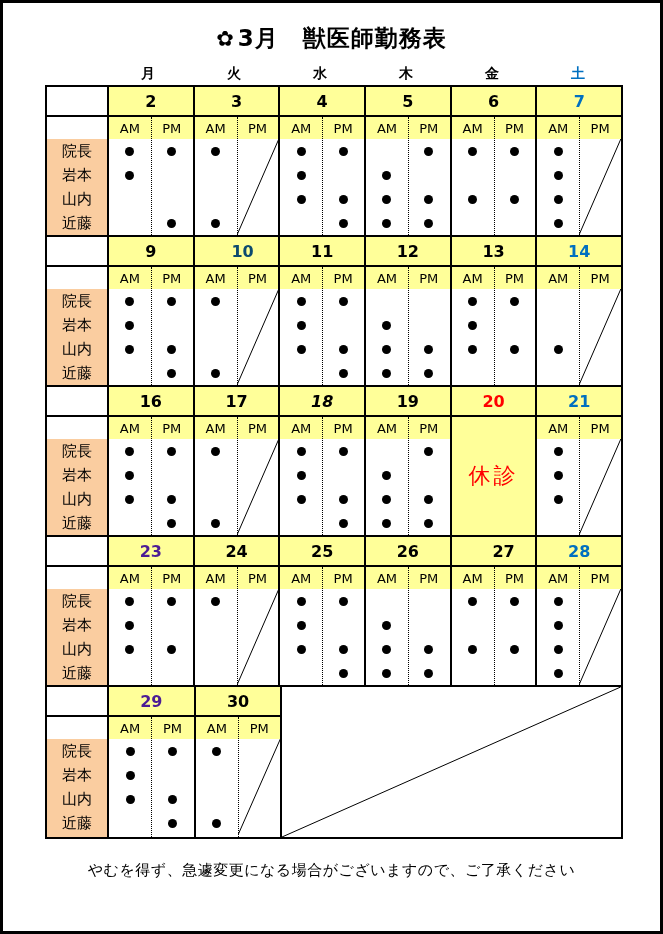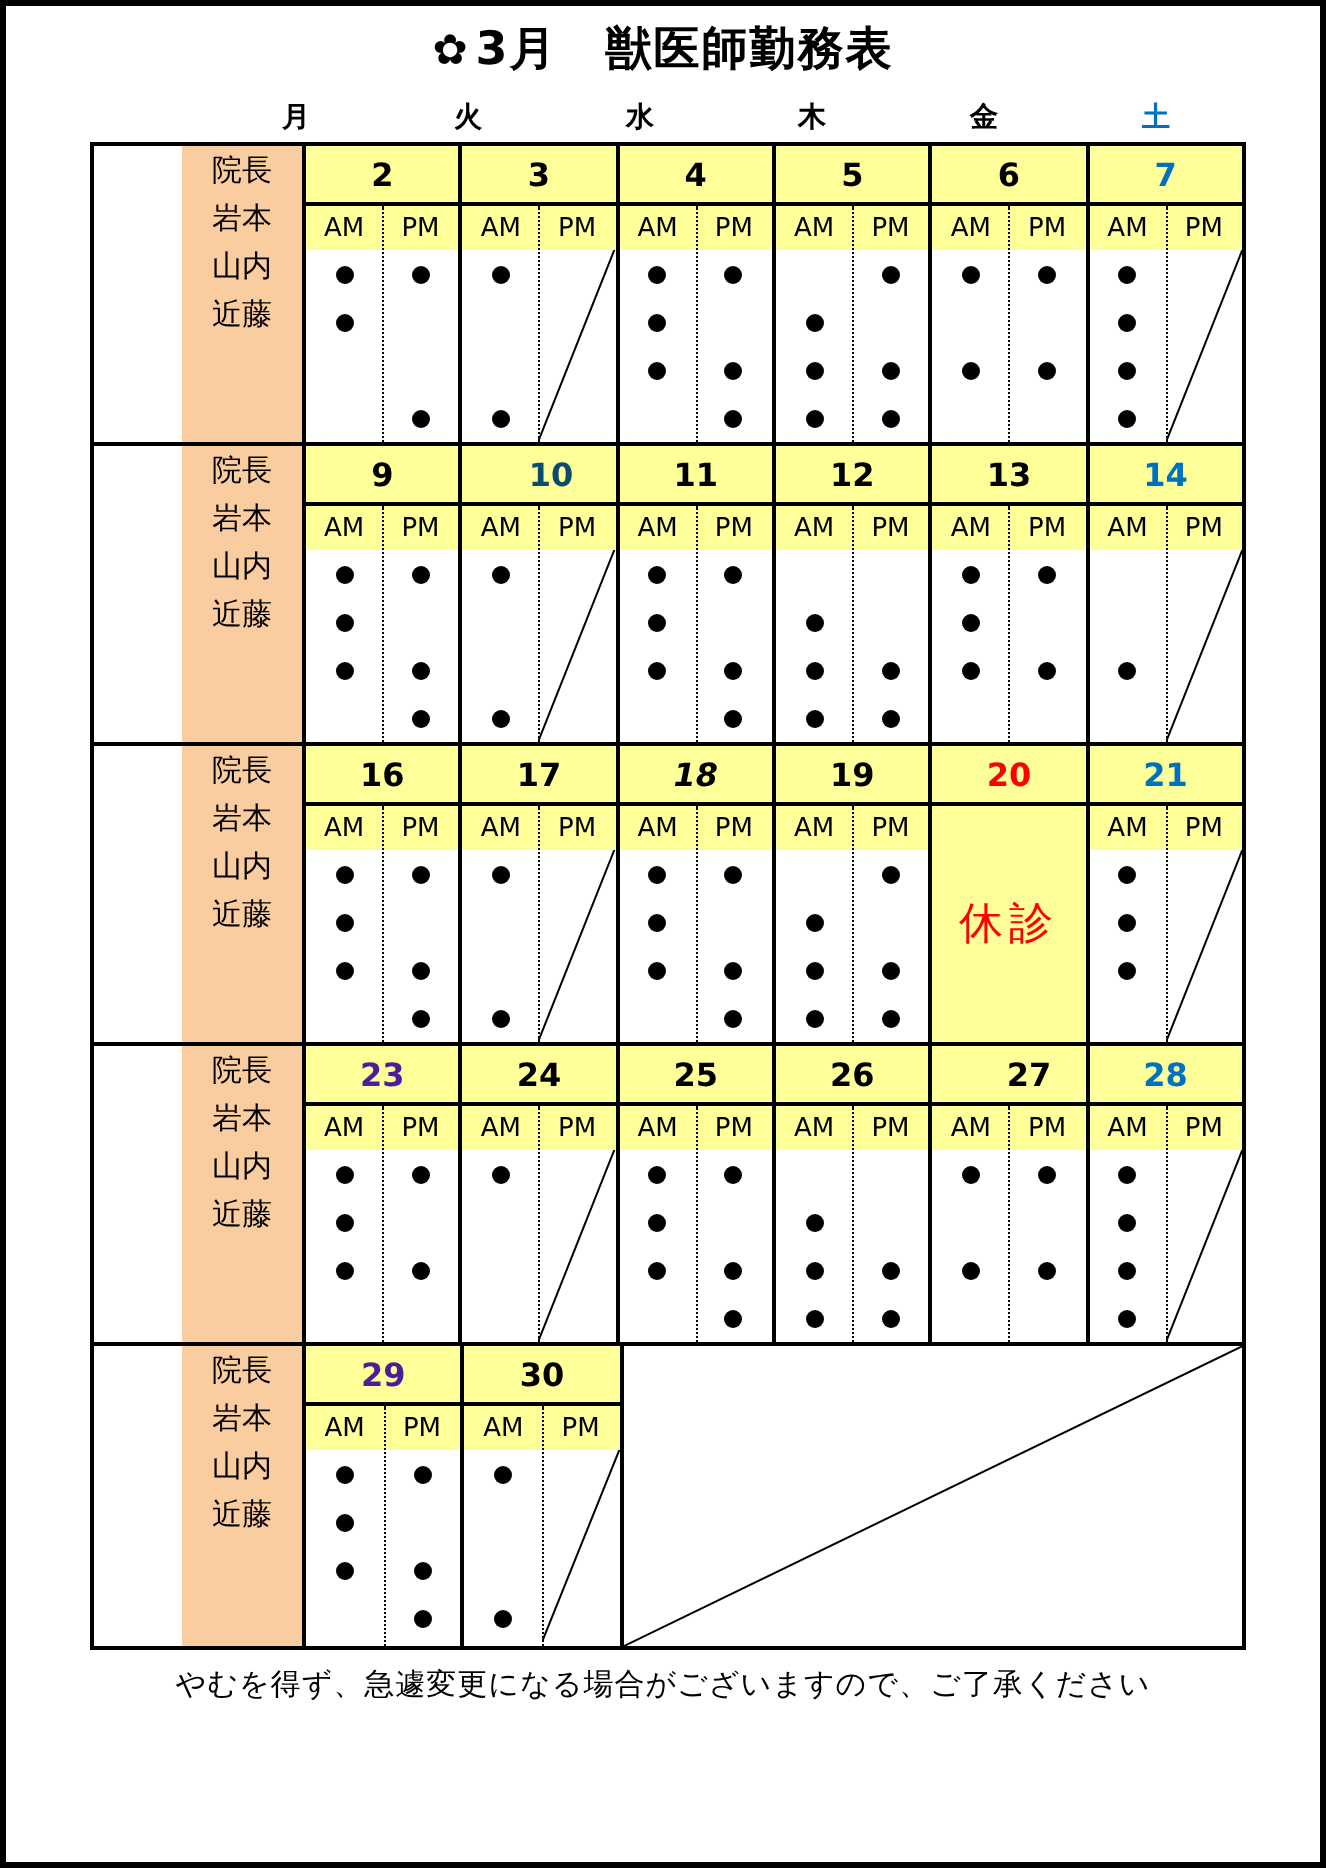--- a/index.html
+++ b/index.html
@@ -6,51 +6,51 @@
   html,body { background:#fff; }
   .page {
     width:663px; height:934px;
     border:3px solid #000;
     background:#fff;
     position:relative;
     font-family:"DejaVu Sans","Liberation Sans",sans-serif;
     color:#000;
     overflow:hidden;
   }
-  .title-row { text-align:center; margin-top:7px; font-size:23px; font-weight:bold; letter-spacing:1px; line-height:30px; }
+  .title-row { text-align:center; margin-top:20px; font-size:23px; font-weight:bold; letter-spacing:1px; line-height:30px; }
   .flower { font-size:21px; margin-right:3px; }
   .weekday-header { display:flex; width:516px; margin:11px 0 4px 102px; font-size:14px; font-weight:bold; line-height:16px; }
   .weekday { flex:1; text-align:center; }
 
   .table { margin-left:42px; width:578px; border:2px solid #000; }
   .week-block { display:flex; height:150px; border-bottom:2px solid #000; }
   .week-block:last-child { border-bottom:none; }
 
-  .name-col { flex:0 0 60px; display:flex; flex-direction:row;margin-left:44px; }
+  .name-col { flex:0 0 60px; display:flex; flex-direction:column; }
   .date-spacer { height:30px; border-bottom:2px solid #000; background:#fff; }
   .ampm-spacer { height:22px; background:#fff; }
   .names { flex:1; background:var(--peach,#FACDA0); display:flex; flex-direction:column; }
   .name-label { height:24px; line-height:24px; text-align:center; font-size:15px; }
 
   .day-col { flex:1; min-width:0; border-left:2px solid #000; display:flex; flex-direction:column; }
   .date-cell { height:30px; line-height:30px; border-bottom:2px solid #000; background:var(--yellow,#FFFF99); text-align:center; font-size:16px; font-weight:bold; }
   .day-body { flex:1; position:relative; background:#fff; }
   .ampm-row { display:flex; height:22px; background:var(--yellow,#FFFF99); }
   .half { flex:1; text-align:center; line-height:23px; font-size:13px; }
   .dots-row { display:flex; height:24px; }
   .dot-half { flex:1; display:flex; align-items:center; justify-content:center; }
   .dot { width:9px; height:9px; border-radius:50%; background:var(--dot,#000); }
   .divider { position:absolute; left:50%; top:0; bottom:0; width:0; border-left:1px dotted #000; z-index:2; }
   .cross { position:absolute; left:50%; top:22px; width:50%; height:96px; display:block; z-index:3; }
   .closed-body { background:var(--yellow,#FFFF99); display:flex; align-items:center; justify-content:center; }
   .closed-text { color:var(--red,#FF0000); font-size:22px; letter-spacing:3px; }
   .rest-cell { border-left:2px solid #000; position:relative; background:#fff; }
   .rest-diag { position:absolute; left:0; top:0; width:100%; height:100%; display:block; }
 
-  .footer { text-align:center; margin-top:8px; font-size:15px; letter-spacing:0.5px; }
+  .footer { text-align:center; margin-top:22px; font-size:15px; letter-spacing:0.5px; }
 </style>
 </head>
 <body>
 
 <div class="page">
   <div class="title-row">
     <span class="flower">✿</span><span>3月　獣医師勤務表</span>
   </div>
   <div class="weekday-header">
       <div class="weekday" style="color: rgb(0, 0, 0);">月</div>

